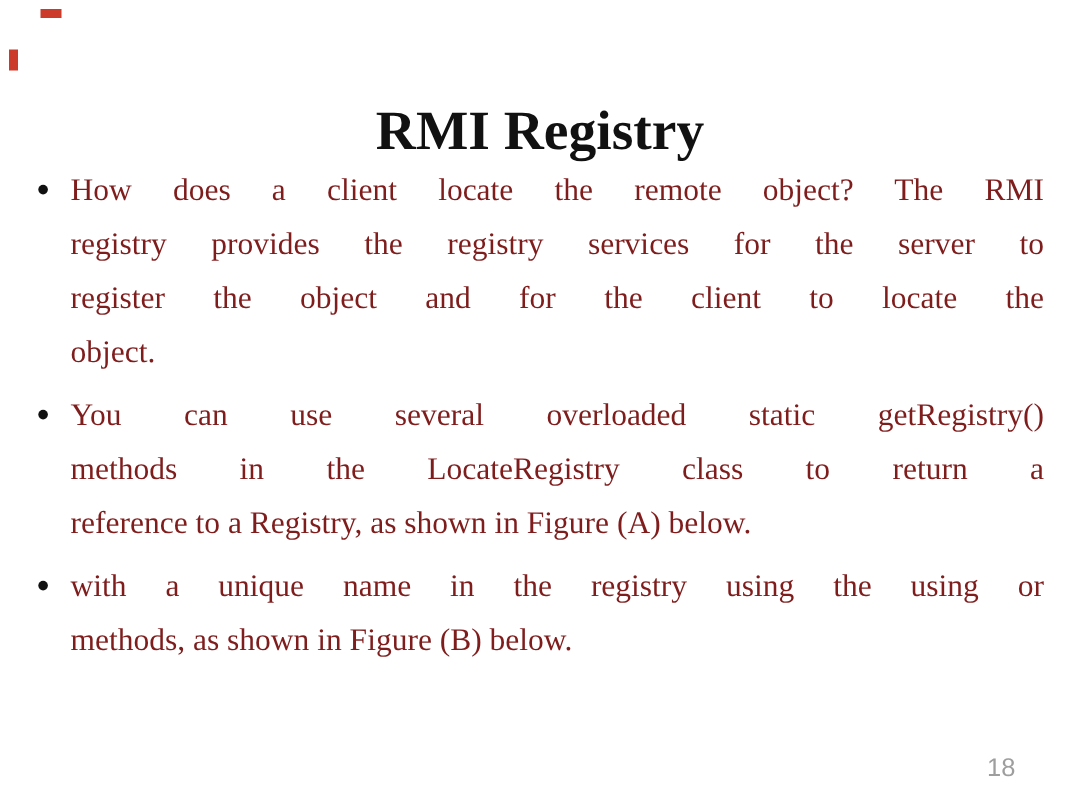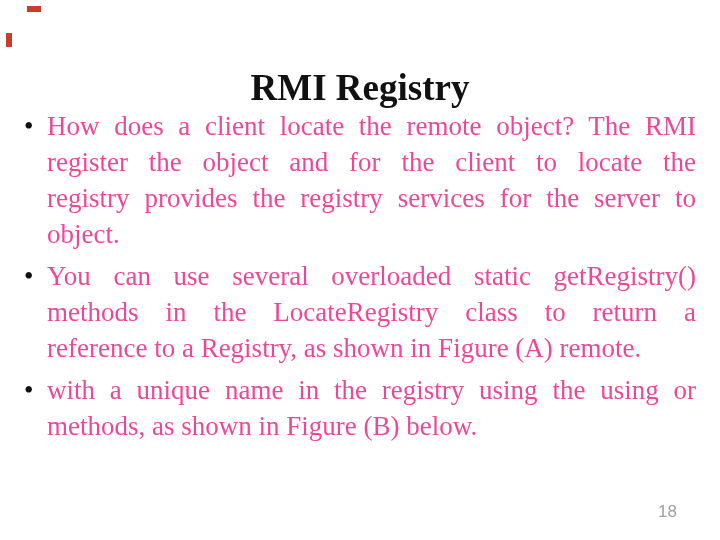--- a/index.html
+++ b/index.html
@@ -57,23 +57,23 @@
   }
   .bullet-dot {
     position: absolute;
     left: 0;
     top: 0;
     font-size: 27px;
     line-height: 36px;
     color: #111111;
   }
   .bullet-line {
-    font-size: 27px;
+    font-size: 21px;
     line-height: 36px;
-    color: #ec4899;
+    color: #7f1d1d;
     white-space: normal;
   }
   .bullet-line.justify {
     text-align: justify;
     text-align-last: justify;
   }
   .bullet-line.last {
     text-align: left;
     font-family: Liberation Serif, serif;
   }
@@ -94,29 +94,29 @@
 
   <div class="corner-mark horizontal" style="background: rgb(204, 59, 42);"></div>
   <div class="corner-mark vertical" style="background: rgb(204, 59, 42);"></div>
 
   <div class="slide-title">RMI Registry</div>
 
   <div class="bullet-list" id="bullet-list">
       <div class="bullet-item">
         <span class="bullet-dot">•</span>
         <div class="bullet-line justify">How does a client locate the remote object? The RMI</div>
+        <div class="bullet-line justify">registry provides the registry services for the server to</div>
         <div class="bullet-line justify">register the object and for the client to locate the</div>
-        <div class="bullet-line justify">registry provides the registry services for the server to</div>
         <div class="bullet-line last">object.</div>
       </div>
       <div class="bullet-item">
         <span class="bullet-dot">•</span>
         <div class="bullet-line justify">You can use several overloaded static getRegistry()</div>
         <div class="bullet-line justify">methods in the LocateRegistry class to return a</div>
-        <div class="bullet-line last">reference to a Registry, as shown in Figure (A) remote.</div>
+        <div class="bullet-line last">reference to a Registry, as shown in Figure (A) below.</div>
       </div>
       <div class="bullet-item">
         <span class="bullet-dot">•</span>
         <div class="bullet-line justify">with a unique name in the registry using the using or</div>
         <div class="bullet-line last">methods, as shown in Figure (B) below.</div>
       </div>
     </div>
 
   <div class="page-number" style="color: rgb(158, 158, 158);">18</div>
 

